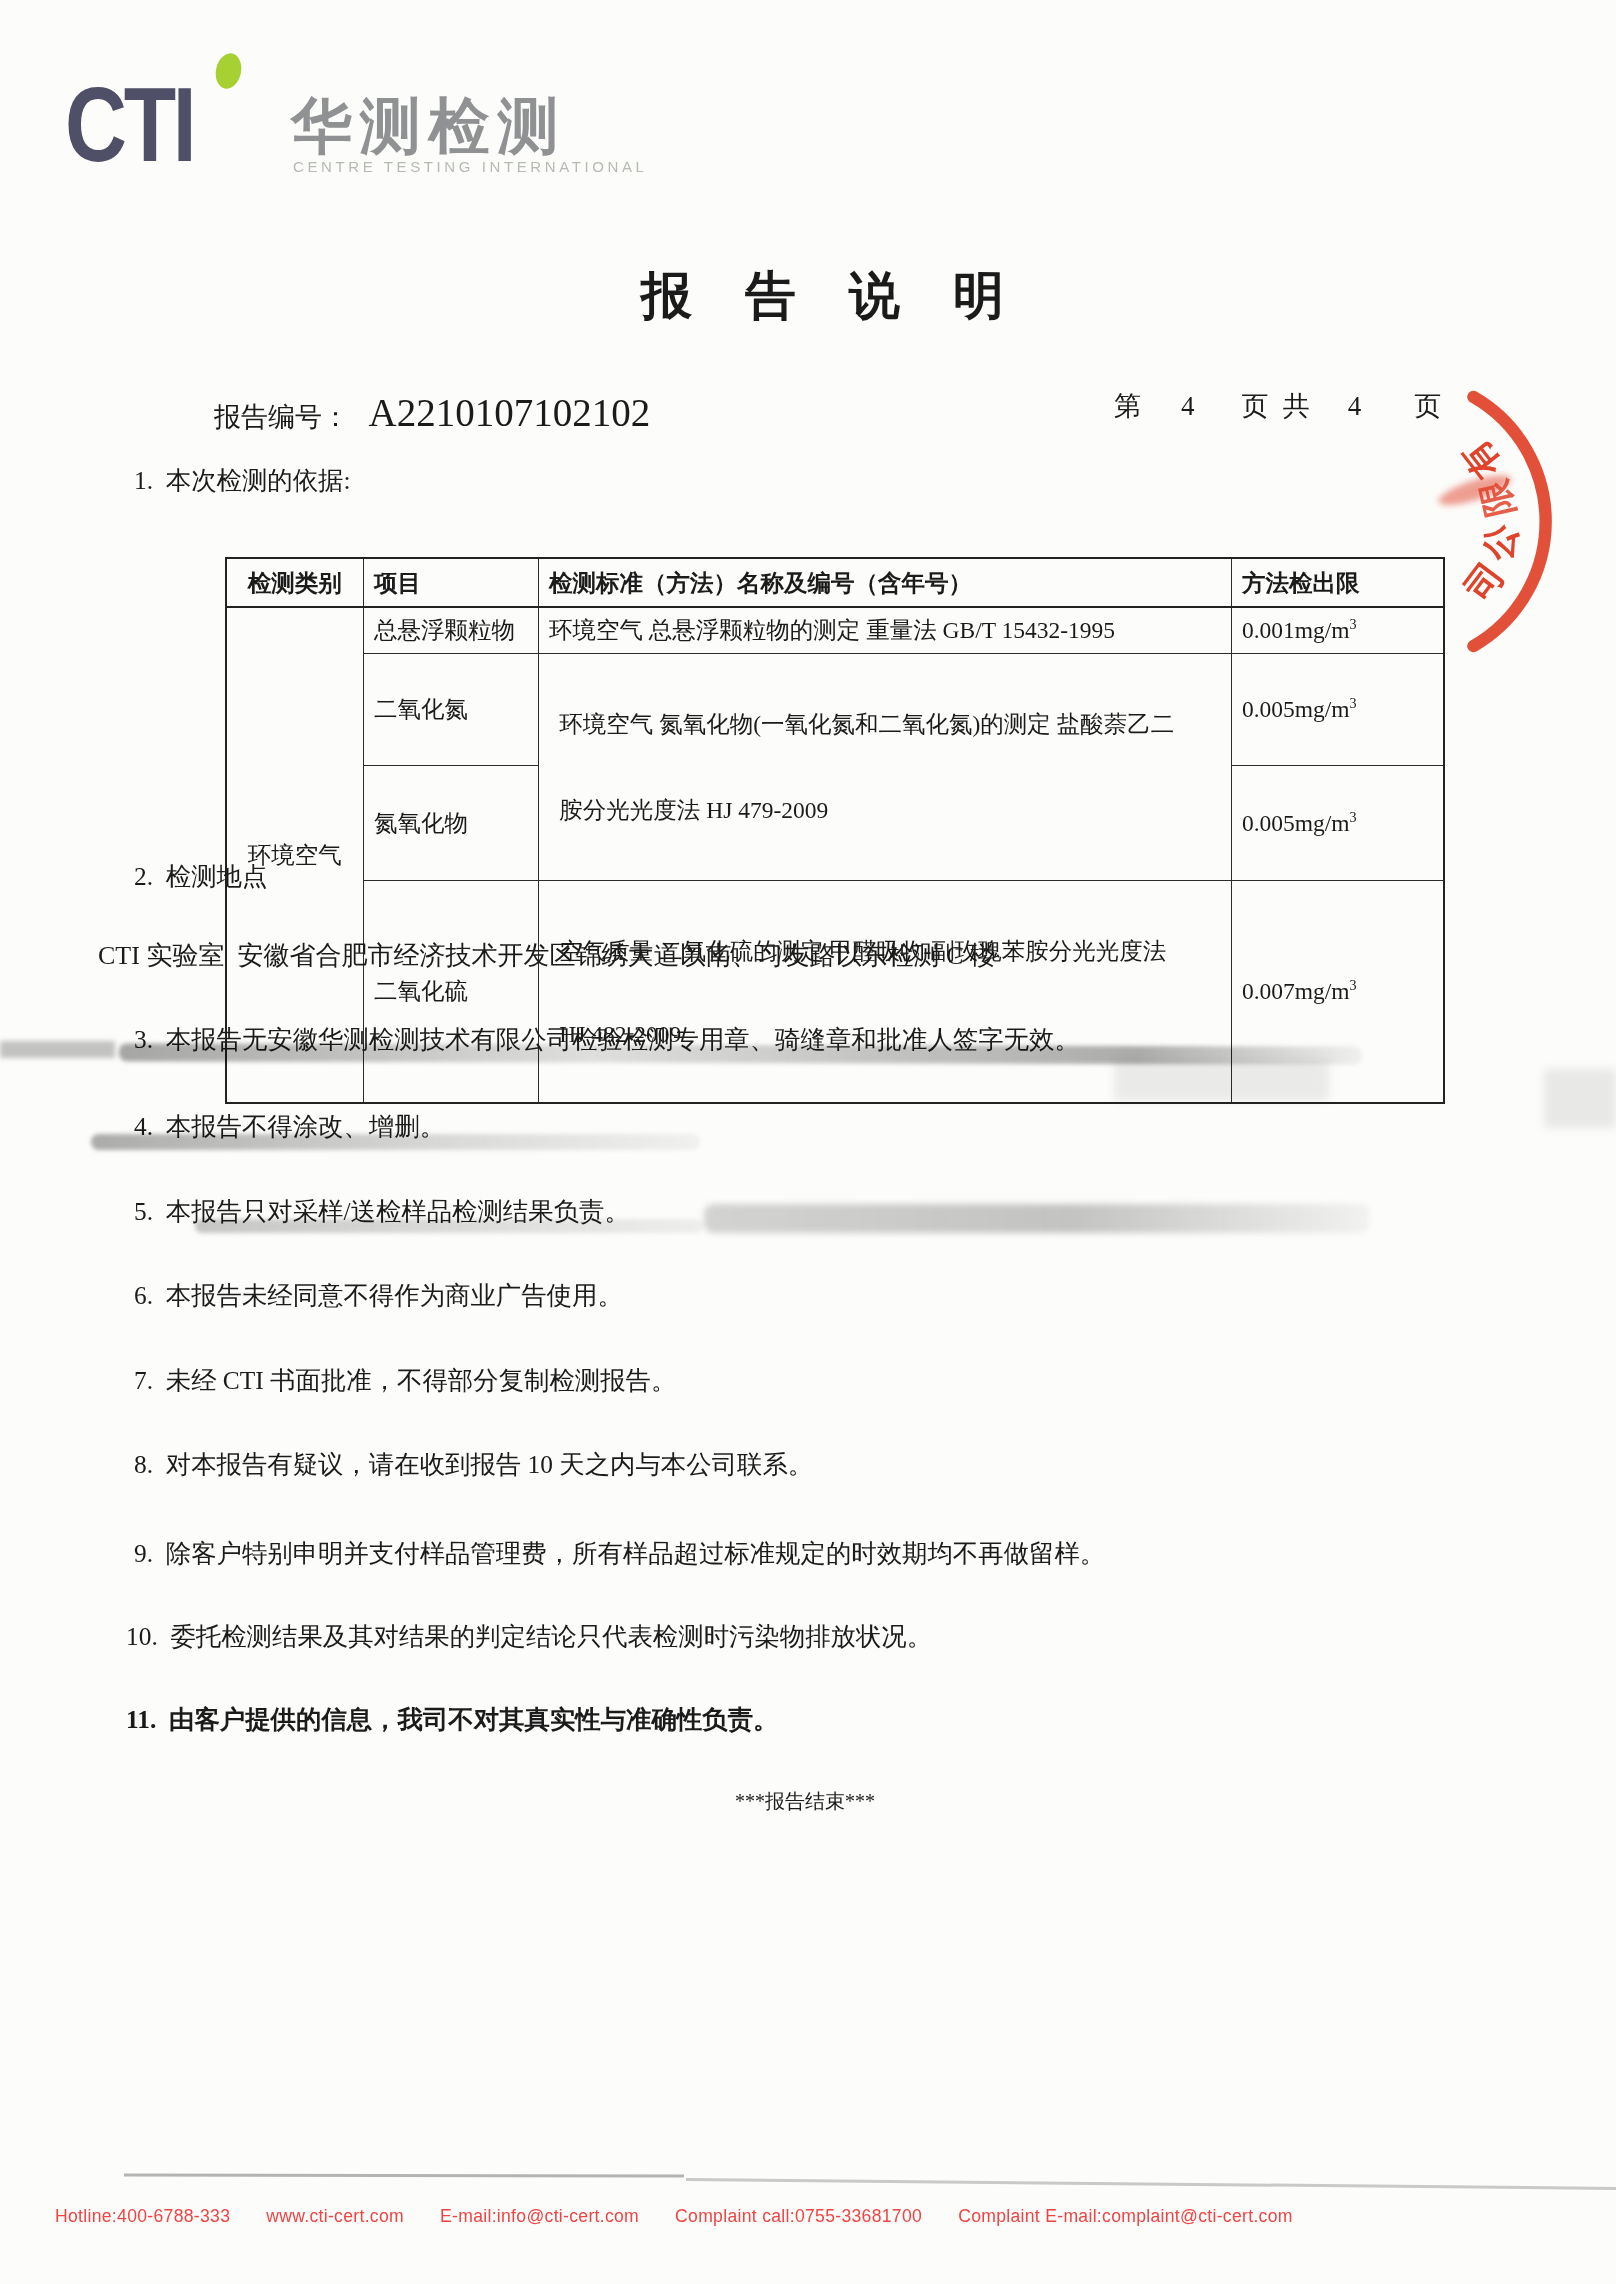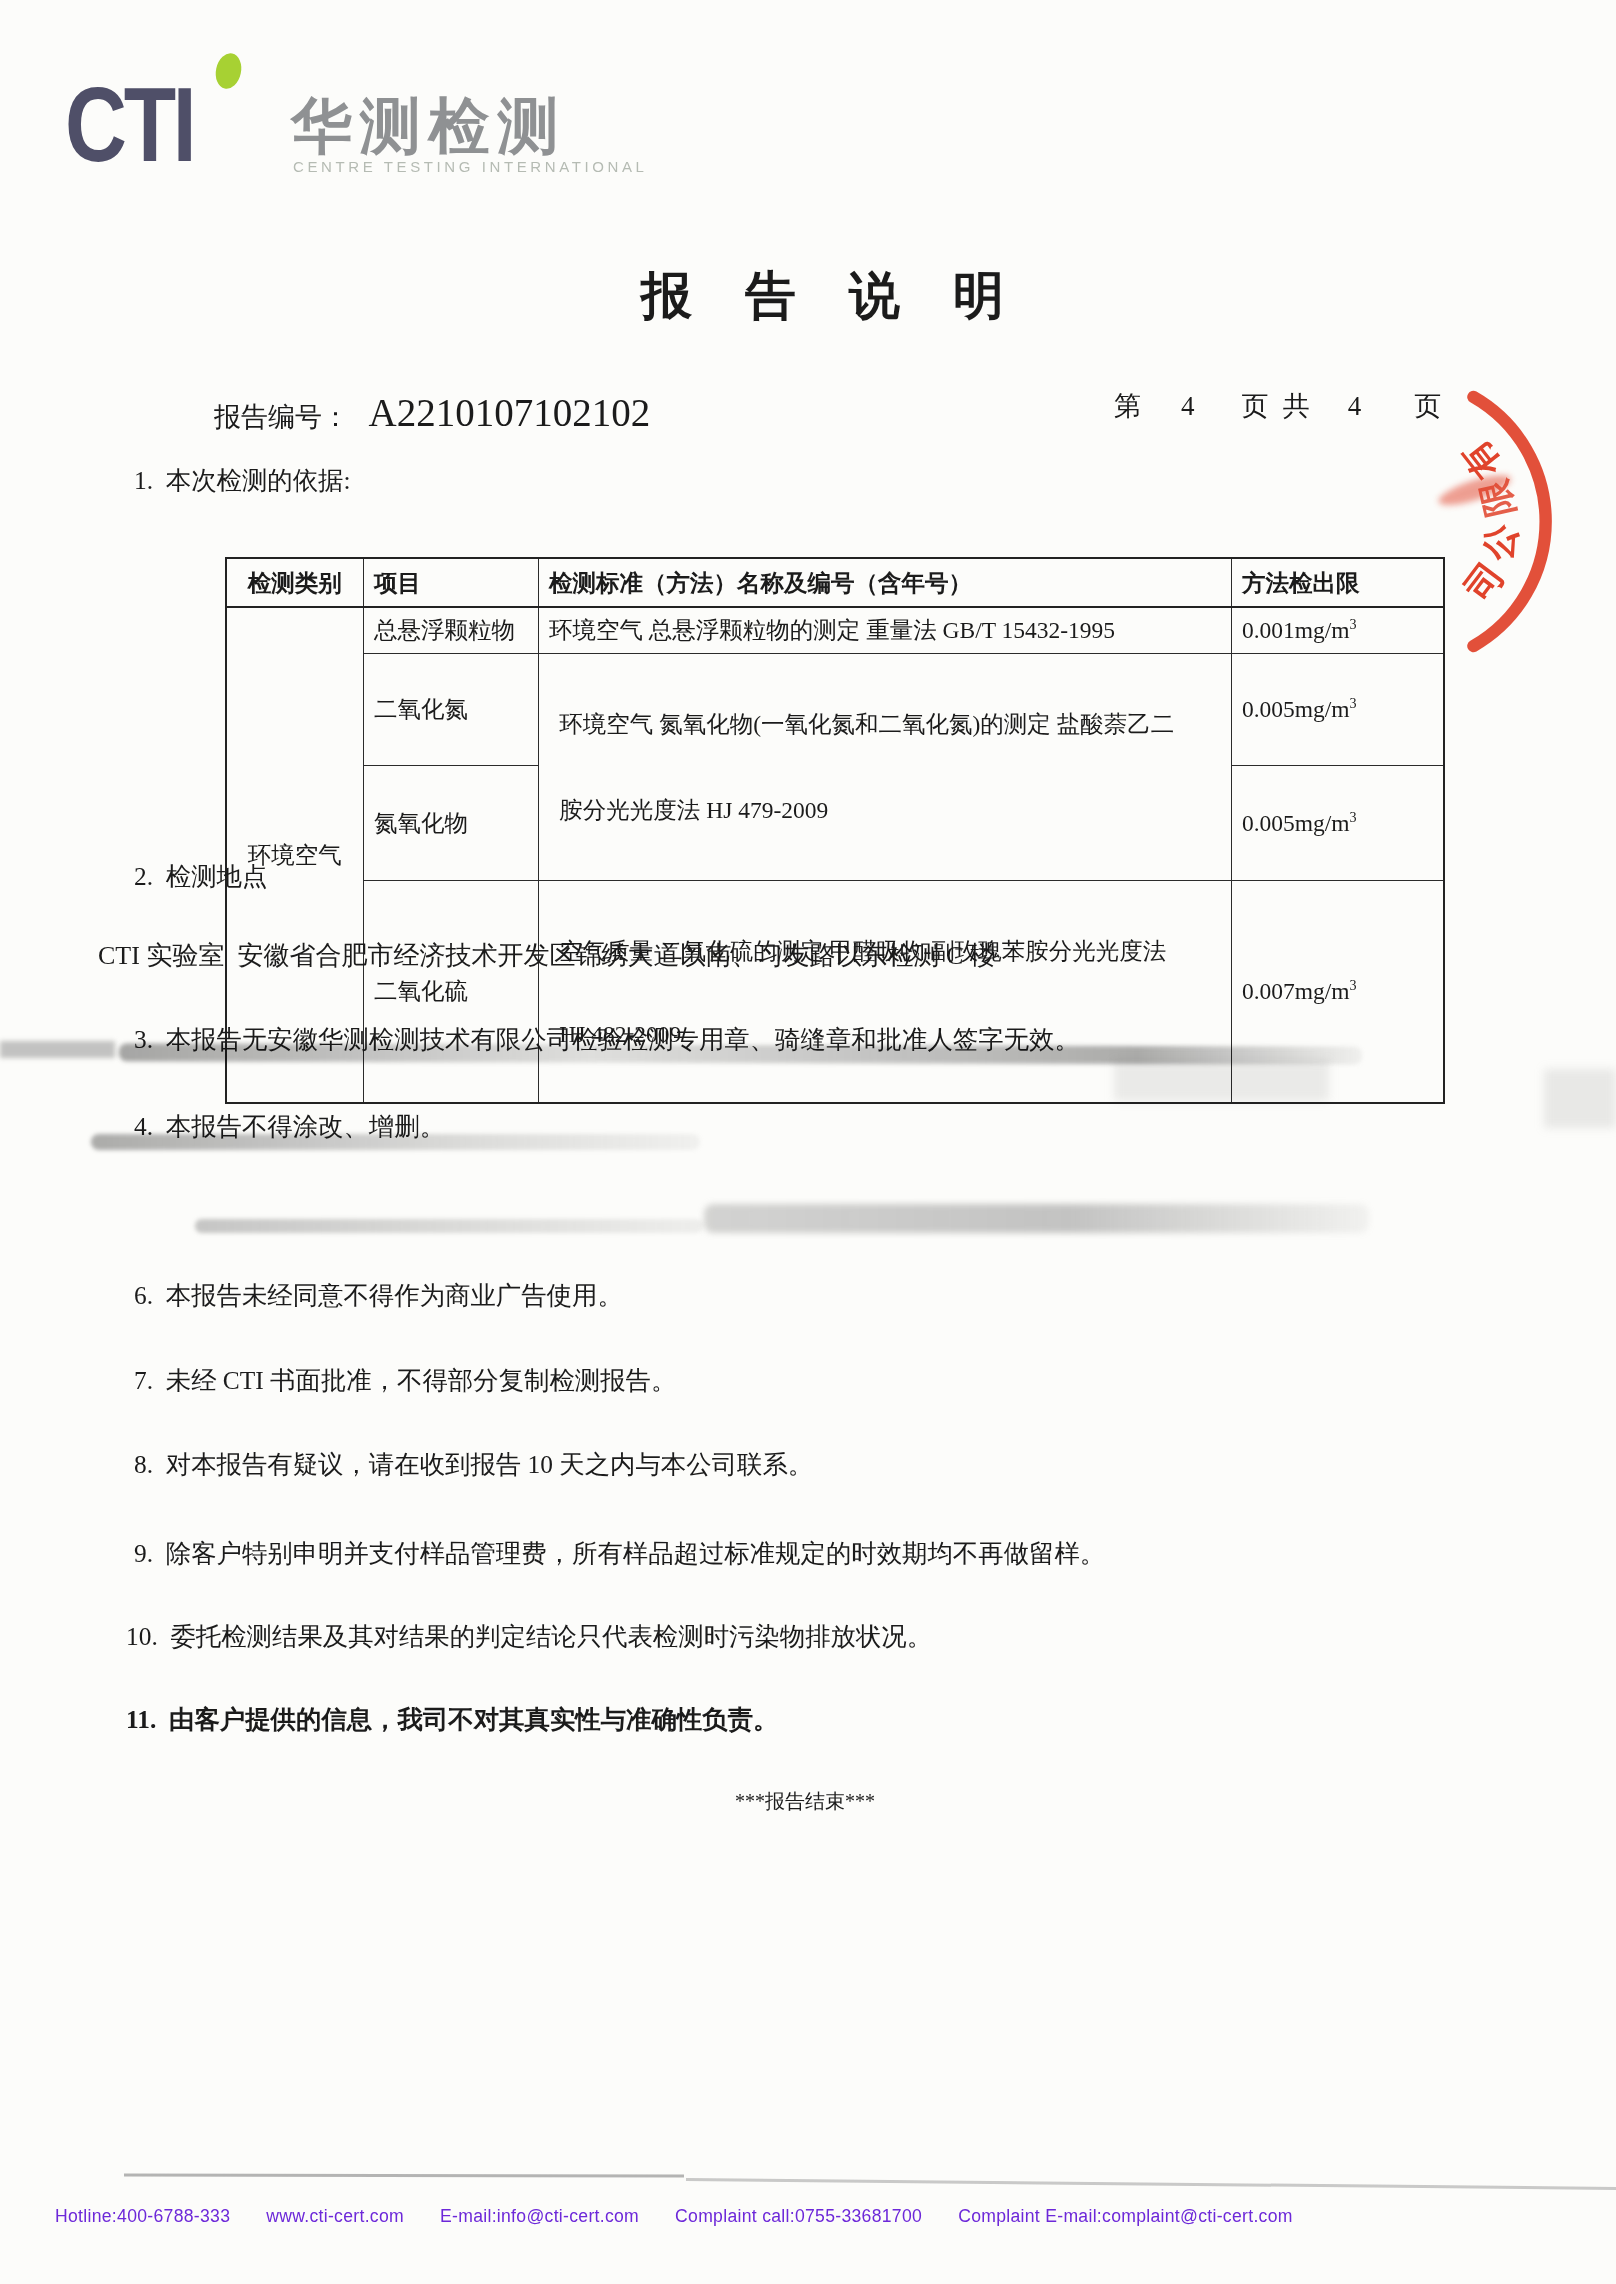--- a/index.html
+++ b/index.html
@@ -88,21 +88,21 @@
         background:linear-gradient(90deg,rgba(120,120,120,.30),rgba(105,105,105,.38) 55%,rgba(150,150,150,.10));
         filter:blur(3.3px);}
   .sm4{left:1114px;top:1061px;width:215px;height:40px;background:rgba(140,140,140,.16);filter:blur(4.6px);}
   .sm5{left:1544px;top:1069px;width:72px;height:59px;background:rgba(145,145,145,.18);filter:blur(4.6px);}
 
   
   .fline1{position:absolute;left:124px;top:2174px;width:560px;height:2.6px;background:rgba(120,120,120,.55);transform:rotate(.1deg);}
   .fline2{position:absolute;left:686px;top:2178px;width:931px;height:3.3px;background:rgba(150,150,150,.5);transform:rotate(.55deg);transform-origin:left top;}
   .footer{
     left:55px;top:2206px;font-family:"Liberation Sans","DejaVu Sans",sans-serif;
-    font-size:17.6px;color:#6d28d9;letter-spacing:0.3px;white-space:pre;
+    font-size:17.6px;color:#ef4444;letter-spacing:0.3px;white-space:pre;
   }
   .footer span{margin-right:36px;}
 </style>
 </head>
 <body>
 
 <div class="page">
 
   <div class="abs logo-abbr">CTI</div>
   <div class="logo-dot"></div>
@@ -155,20 +155,21 @@
       </td>
       <td class="limit"><span>0.007</span><span>mg/m</span><sup>3</sup></td>
     </tr>
   </tbody>
     </table>
 
   <div class="abs item it2">2.  检测地点</div>
   <div class="abs addr">CTI 实验室  安徽省合肥市经济技术开发区锦绣大道以南、习友路以东检测 C 楼</div>
   <div class="abs item it3">3.  本报告无安徽华测检测技术有限公司检验检测专用章、骑缝章和批准人签字无效。</div>
   <div class="abs item it4">4.  本报告不得涂改、增删。</div>
+  <div class="abs item it5">5.  本报告只对采样/送检样品检测结果负责。</div>
   <div class="abs item it6">6.  本报告未经同意不得作为商业广告使用。</div>
   <div class="abs item it7">7.  未经 CTI 书面批准，不得部分复制检测报告。</div>
   <div class="abs item it8">8.  对本报告有疑议，请在收到报告 10 天之内与本公司联系。</div>
   <div class="abs item it9">9.  除客户特别申明并支付样品管理费，所有样品超过标准规定的时效期均不再做留样。</div>
   <div class="abs item it10">10.  委托检测结果及其对结果的判定结论只代表检测时污染物排放状况。</div>
   <div class="abs item it11">11.  由客户提供的信息，我司不对其真实性与准确性负责。</div>
   <div class="abs endnote">***报告结束***</div>
 
   <svg class="stamp" viewBox="2140 560 340 480" xmlns="http://www.w3.org/2000/svg">
     <defs>

